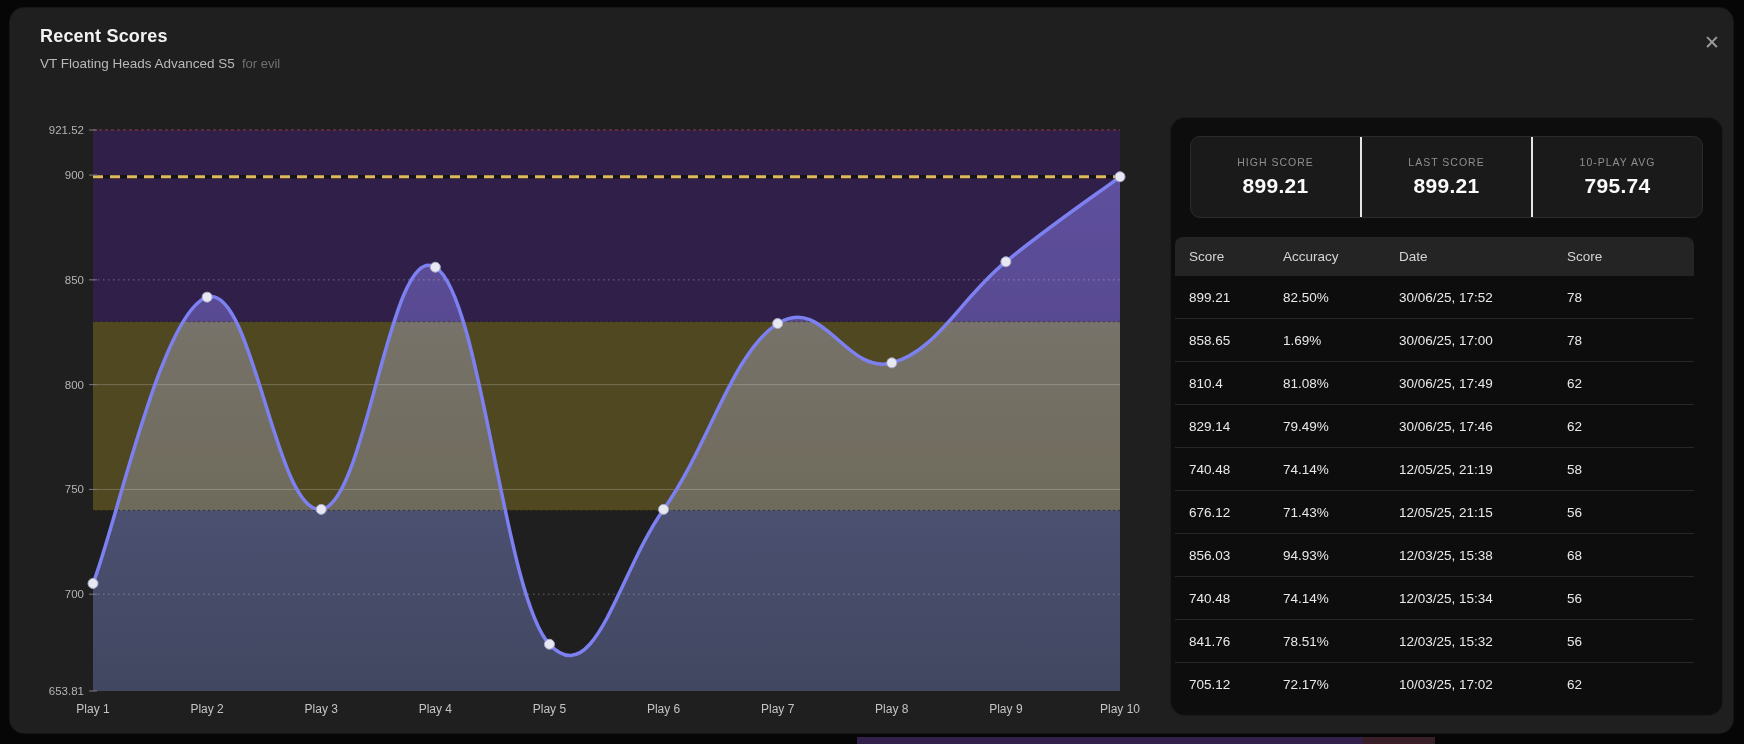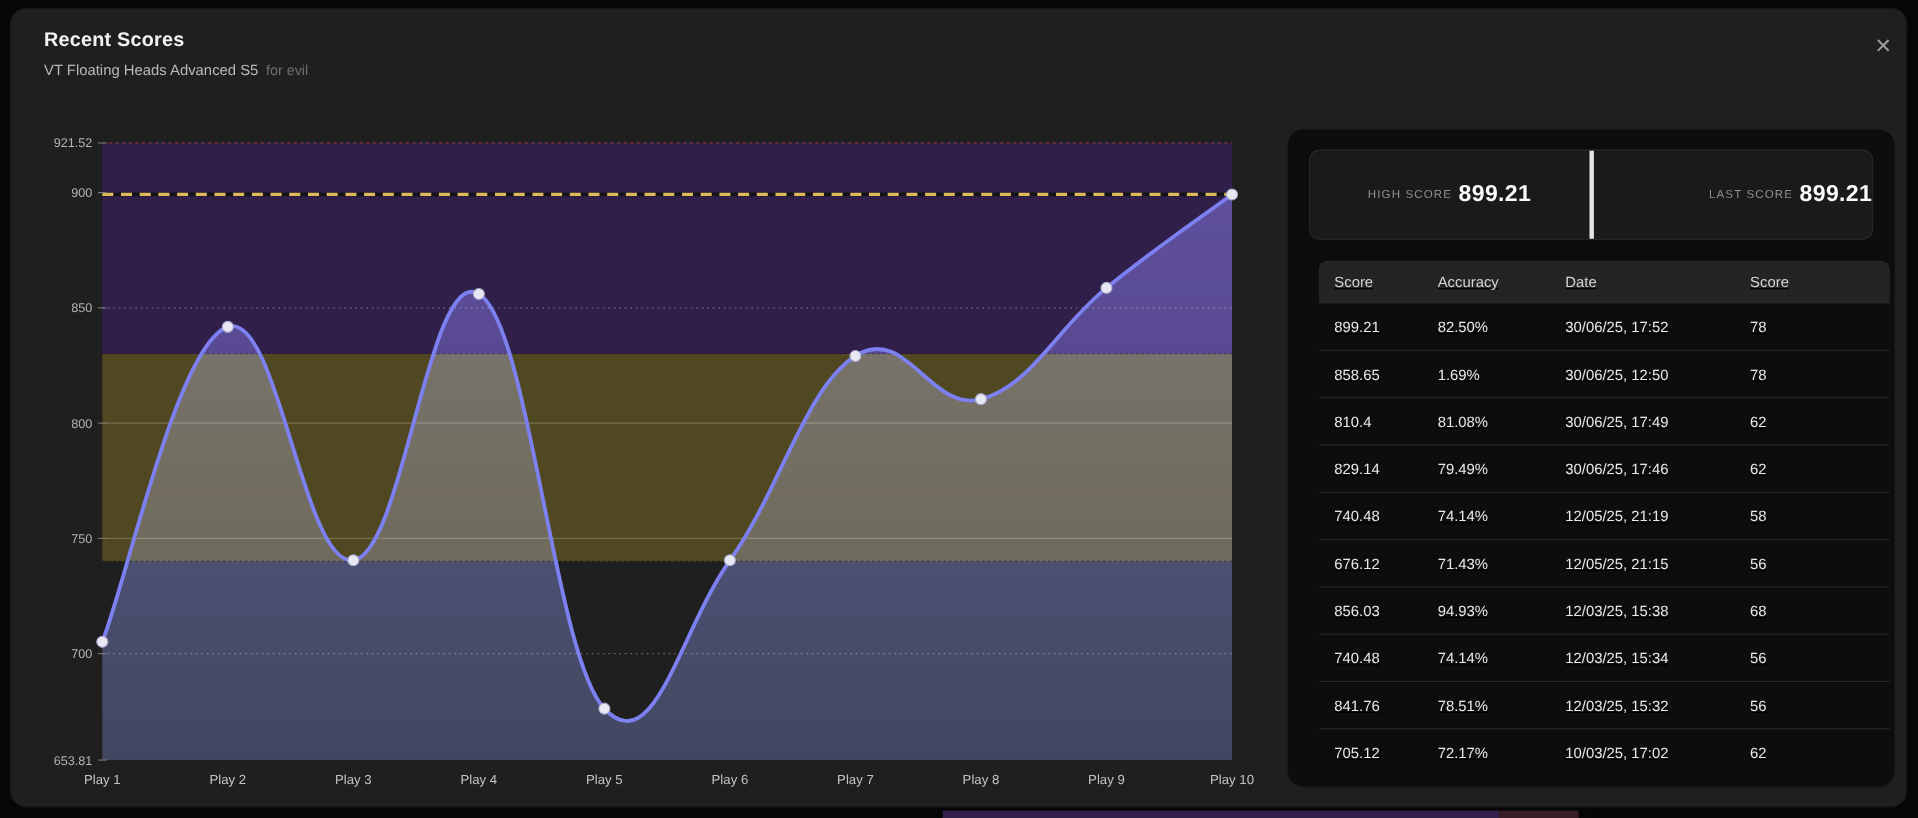--- a/index.html
+++ b/index.html
@@ -17,26 +17,26 @@
 
   
   svg.chart{position:absolute;left:0;top:95px;}
   svg text{font-family:"Liberation Sans",sans-serif;}
 
   
   .panel{position:absolute;left:1161px;top:110px;width:551px;height:597px;background:#0d0d0d;
     border-radius:14px;box-shadow:0 0 0 1px #1a1a1a;}
   .stats{position:absolute;left:19px;top:18px;width:513px;height:82px;background:#1a1a1a;
     border:1px solid #2b2b2b;border-radius:10px;display:flex;box-sizing:border-box;}
-  .stat{flex:1;display:flex;flex-direction:row;align-items:center;justify-content:center;gap:6px;}
-  .stat + .stat{border-left:4px solid #e5e5e5;justify-content:flex-end;}
+  .stat{flex:1;display:flex;flex-direction:column;align-items:center;justify-content:center;gap:6px;}
+  .stat + .stat{border-left:2px solid #e5e5e5;}
   .stat .lbl{font-size:10.5px;letter-spacing:1px;color:#8f8f8f;}
   .stat .val{font-size:21px;font-weight:bold;color:#fafafa;letter-spacing:.3px;}
 
-  .table{position:absolute;left:28px;top:119px;width:519px;text-decoration:underline;}
+  .table{position:absolute;left:4px;top:119px;width:519px;}
   .trow{display:grid;grid-template-columns:94px 116px 168px 1fr;align-items:center;padding-left:14px;box-sizing:border-box;}
   .thead{height:39px;background:#242424;border-radius:8px 8px 0 0;color:#d4d4d4;font-size:13.5px;}
   .tbody .trow{height:43px;color:#e9e9e9;font-size:13.5px;border-bottom:1px solid #272727;}
   .tbody .trow:last-child{border-bottom:none;}
 
   
   .bg-strip-purple{position:absolute;left:857px;top:737px;width:506px;height:7px;background:#33214b;}
   .bg-strip-maroon{position:absolute;left:1363px;top:737px;width:72px;height:7px;background:#381f27;}
 </style>
 </head>
@@ -115,41 +115,45 @@
     <div class="panel">
       <div class="stats">
         <div class="stat">
           <div class="lbl">HIGH SCORE</div>
           <div class="val">899.21</div>
         </div>
         <div class="stat">
           <div class="lbl">LAST SCORE</div>
           <div class="val">899.21</div>
         </div>
+        <div class="stat">
+          <div class="lbl">10-PLAY AVG</div>
+          <div class="val">795.74</div>
+        </div>
       </div>
 
       <div class="table">
         <div class="trow thead">
           <span>Score</span>
           <span>Accuracy</span>
           <span>Date</span>
           <span>Score</span>
         </div>
         <div class="tbody">
   <div class="trow">
     <span class="cell">899.21</span>
     <span class="cell">82.50%</span>
     <span class="cell">30/06/25, 17:52</span>
     <span class="cell">78</span>
   </div>
 
   <div class="trow">
     <span class="cell">858.65</span>
     <span class="cell">1.69%</span>
-    <span class="cell">30/06/25, 12:50</span>
+    <span class="cell">30/06/25, 17:00</span>
     <span class="cell">78</span>
   </div>
 
   <div class="trow">
     <span class="cell">810.4</span>
     <span class="cell">81.08%</span>
     <span class="cell">30/06/25, 17:49</span>
     <span class="cell">62</span>
   </div>
 

